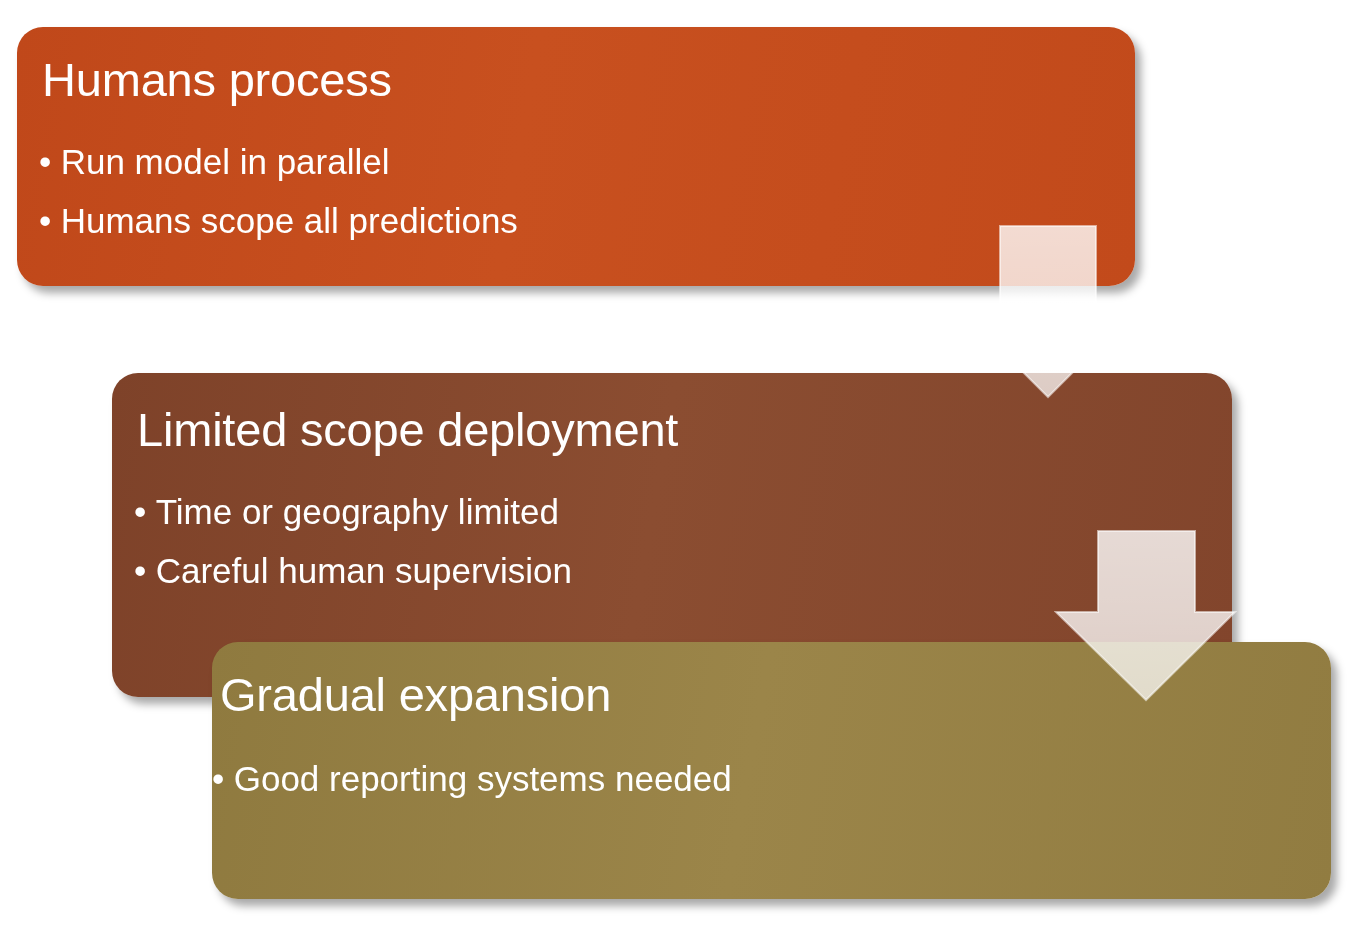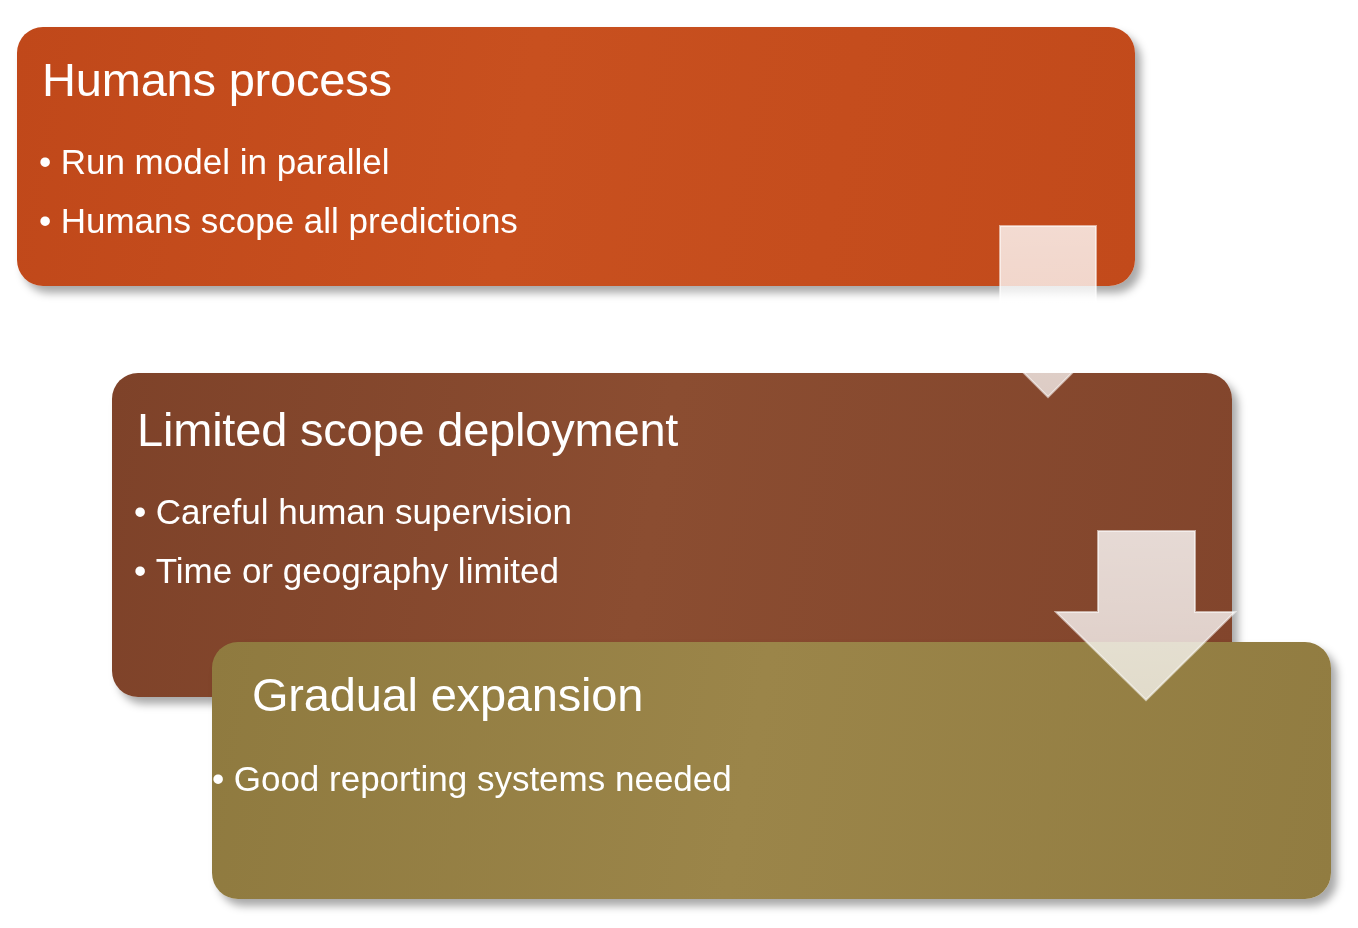--- a/index.html
+++ b/index.html
@@ -86,21 +86,21 @@
   #box-limited .bullet-list { top: 121px; padding-left: 22px; }
 
   
   #box-gradual {
     left: 212px;
     top: 642px;
     width: 1119px;
     height: 257px;
     background: linear-gradient(100deg, #8f7a3f 0%, #9b8549 48%, #917c41 100%);
   }
-  #box-gradual .stage-title { top: 28px; padding-left: 40px; }
+  #box-gradual .stage-title { top: 28px; padding-left: 8px; }
   #box-gradual .bullet-list { top: 119px; }
 
   
   .connector-arrow {
     position: absolute;
     z-index: 3;
     pointer-events: none;
   }
   #arrow-one {
     left: 958px;
@@ -135,22 +135,22 @@
         <stop offset="55%" stop-color="#ffffff" stop-opacity="0.76"></stop>
         <stop offset="100%" stop-color="#ffffff" stop-opacity="0.72"></stop>
       </linearGradient>
     </defs>
     <polygon points="42,5 138,5 138,88 178,88 90,176 2,88 42,88" fill="url(#arrowGradA)" stroke="#ffffff" stroke-opacity="0.55" stroke-width="2"></polygon>
   </svg>
 
   <div class="stage-box" id="box-limited">
     <div class="stage-title">Limited scope deployment</div>
     <ul class="bullet-list">
+      <li class="bullet-item"><span class="bullet-dot">•</span><span>Time or geography limited</span></li>
       <li class="bullet-item"><span class="bullet-dot">•</span><span>Careful human supervision</span></li>
-      <li class="bullet-item"><span class="bullet-dot">•</span><span>Time or geography limited</span></li>
     </ul>
   </div>
 
   <svg class="connector-arrow" id="arrow-two" viewBox="0 0 183 177">
     <defs>
       <linearGradient id="arrowGradB" x1="0" y1="0" x2="0" y2="1">
         <stop offset="0%" stop-color="#ffffff" stop-opacity="0.80"></stop>
         <stop offset="55%" stop-color="#ffffff" stop-opacity="0.76"></stop>
         <stop offset="100%" stop-color="#ffffff" stop-opacity="0.72"></stop>
       </linearGradient>

